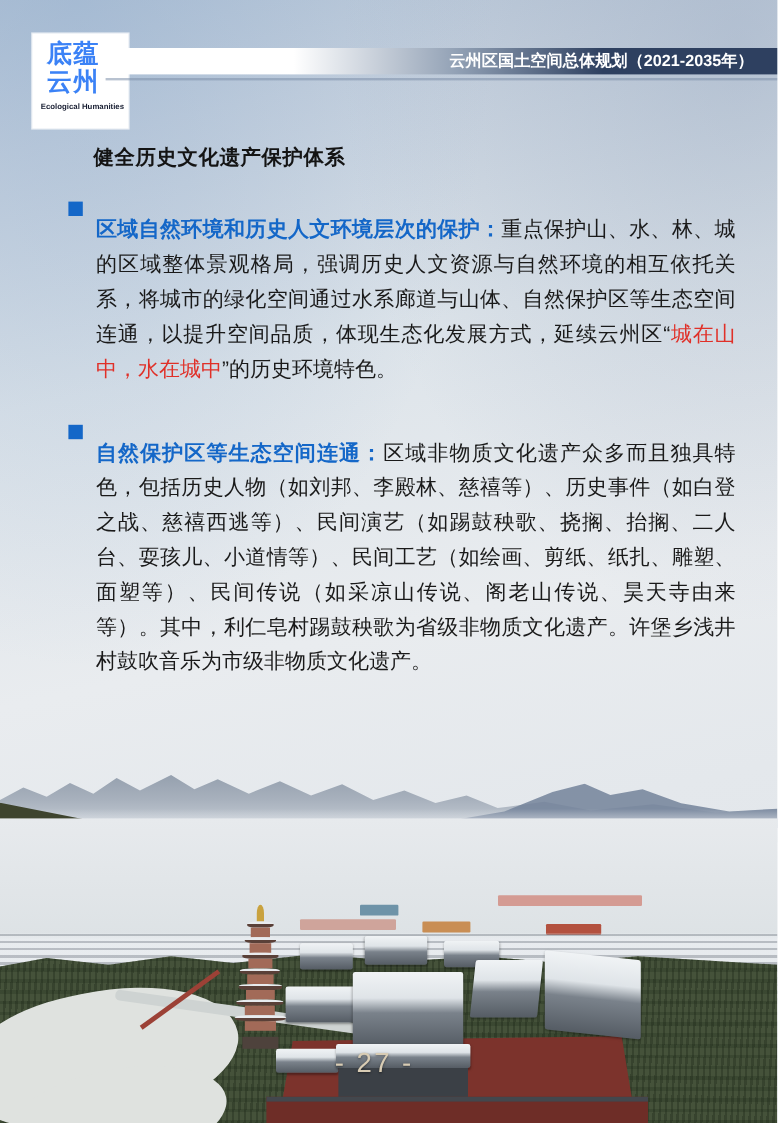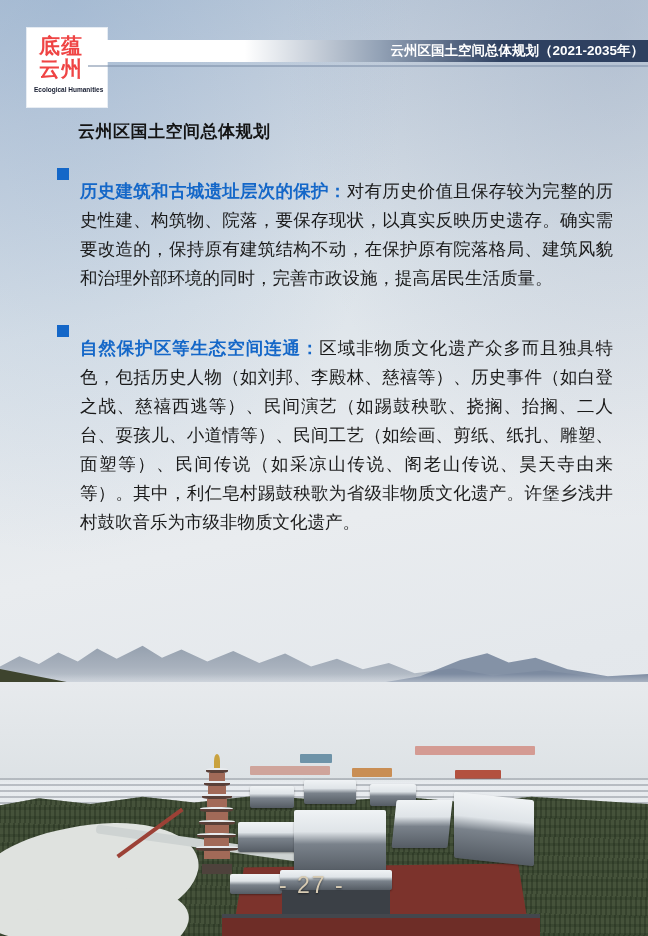--- a/index.html
+++ b/index.html
@@ -5,25 +5,25 @@
   html,body{margin:0;padding:0;}
   body{font-family:"Liberation Sans",sans-serif;}
   .page{position:relative;width:648px;height:936px;overflow:hidden;
     background:
       radial-gradient(ellipse at 10% 0%, rgba(140,170,205,.40), rgba(140,170,205,0) 42%),
       radial-gradient(ellipse at 95% 4%, rgba(125,145,175,.30), rgba(125,145,175,0) 38%),
       linear-gradient(168deg,#b4c4d6 0%,#c6d1de 12%,#dde4ea 32%,#e9ecef 55%,#e4e8ec 72%,#e0e4e8 100%);}
   
   .logo-box{position:absolute;left:27px;top:28px;width:80px;height:79px;background:#ffffff;
     box-shadow:0 0 0 1px rgba(255,255,255,.7);}
-  .logo-cn{margin:6px 0 0 12px;font-size:21px;line-height:23px;font-weight:bold;color:#ef4444;letter-spacing:1px;}
+  .logo-cn{margin:6px 0 0 12px;font-size:21px;line-height:23px;font-weight:bold;color:#3b82f6;letter-spacing:1px;}
   .logo-en{margin:6px 0 0 7px;font-size:6.5px;font-weight:bold;color:#161c30;}
   .header-bar{position:absolute;left:88px;right:0;top:40px;height:22px;
     background:linear-gradient(to right,#ffffff 0%,#ffffff 28%,#93a2b6 52%,#2e4060 74%,#2e4060 100%);
-    color:#ffffff;font-size:13.5px;font-weight:bold;text-align:right;line-height:22px;padding-right:4px;box-sizing:border-box;}
+    color:#ffffff;font-size:13.5px;font-weight:bold;text-align:right;line-height:22px;padding-right:20px;box-sizing:border-box;}
   .header-line{position:absolute;left:88px;right:0;top:65px;height:2px;background:rgba(125,143,170,.55);}
   
   .content{position:absolute;left:57px;top:120px;width:556px;}
   .heading{margin:0 0 16px 21px;font-size:17px;font-weight:bold;color:#141414;letter-spacing:.5px;}
   .bullet{display:flex;margin-bottom:6px;}
   .bullet-marker{flex:0 0 12px;width:12px;height:12px;background:#1467c8;margin:9px 11px 0 0;}
   .bullet-text{flex:1;font-size:17.5px;line-height:29px;color:#1a1a1a;text-align:justify;}
   .lead{color:#1467c8;font-weight:bold;}
   .quote-red{color:#e03028;}
   
@@ -102,27 +102,27 @@
       <div>云州</div>
     </div>
     <div class="logo-en">Ecological Humanities</div>
   </div>
   <div class="header-bar">
     <span>云州区国土空间总体规划（2021-2035年）</span>
   </div>
   <div class="header-line"></div>
 
   <div class="content">
-    <h1 class="heading">云州区国土空间总体规划</h1>
-
+    <h1 class="heading">健全历史文化遗产保护体系</h1>
 
     <div class="bullet">
       <span class="bullet-marker"></span>
-      <p class="bullet-text"><span class="lead">历史建筑和古城遗址层次的保护：</span><span>对有历史价值且保存较为完整的历史性建、构筑物、院落，要保存现状，以真实反映历史遗存。确实需要改造的，保持原有建筑结构不动，在保护原有院落格局、建筑风貌和治理外部环境的同时，完善市政设施，提高居民生活质量。</span></p>
+      <p class="bullet-text"><span class="lead">区域自然环境和历史人文环境层次的保护：</span><span>重点保护山、水、林、城的区域整体景观格局，强调历史人文资源与自然环境的相互依托关系，将城市的绿化空间通过水系廊道与山体、自然保护区等生态空间连通，以提升空间品质，体现生态化发展方式，延续云州区“</span><span class="quote-red">城在山中，水在城中</span><span>”的历史环境特色。</span></p>
     </div>
+
 
     <div class="bullet">
       <span class="bullet-marker"></span>
       <p class="bullet-text"><span class="lead">自然保护区等生态空间连通：</span><span>区域非物质文化遗产众多而且独具特色，包括历史人物（如刘邦、李殿林、慈禧等）、历史事件（如白登之战、慈禧西逃等）、民间演艺（如踢鼓秧歌、挠搁、抬搁、二人台、耍孩儿、小道情等）、民间工艺（如绘画、剪纸、纸扎、雕塑、面塑等）、民间传说（如采凉山传说、阁老山传说、昊天寺由来等）。其中，利仁皂村踢鼓秧歌为省级非物质文化遗产。许堡乡浅井村鼓吹音乐为市级非物质文化遗产。</span></p>
     </div>
   </div>
 
   <div class="photo">
     <div class="mountains-main"></div>
     <div class="mountains-right"></div>

